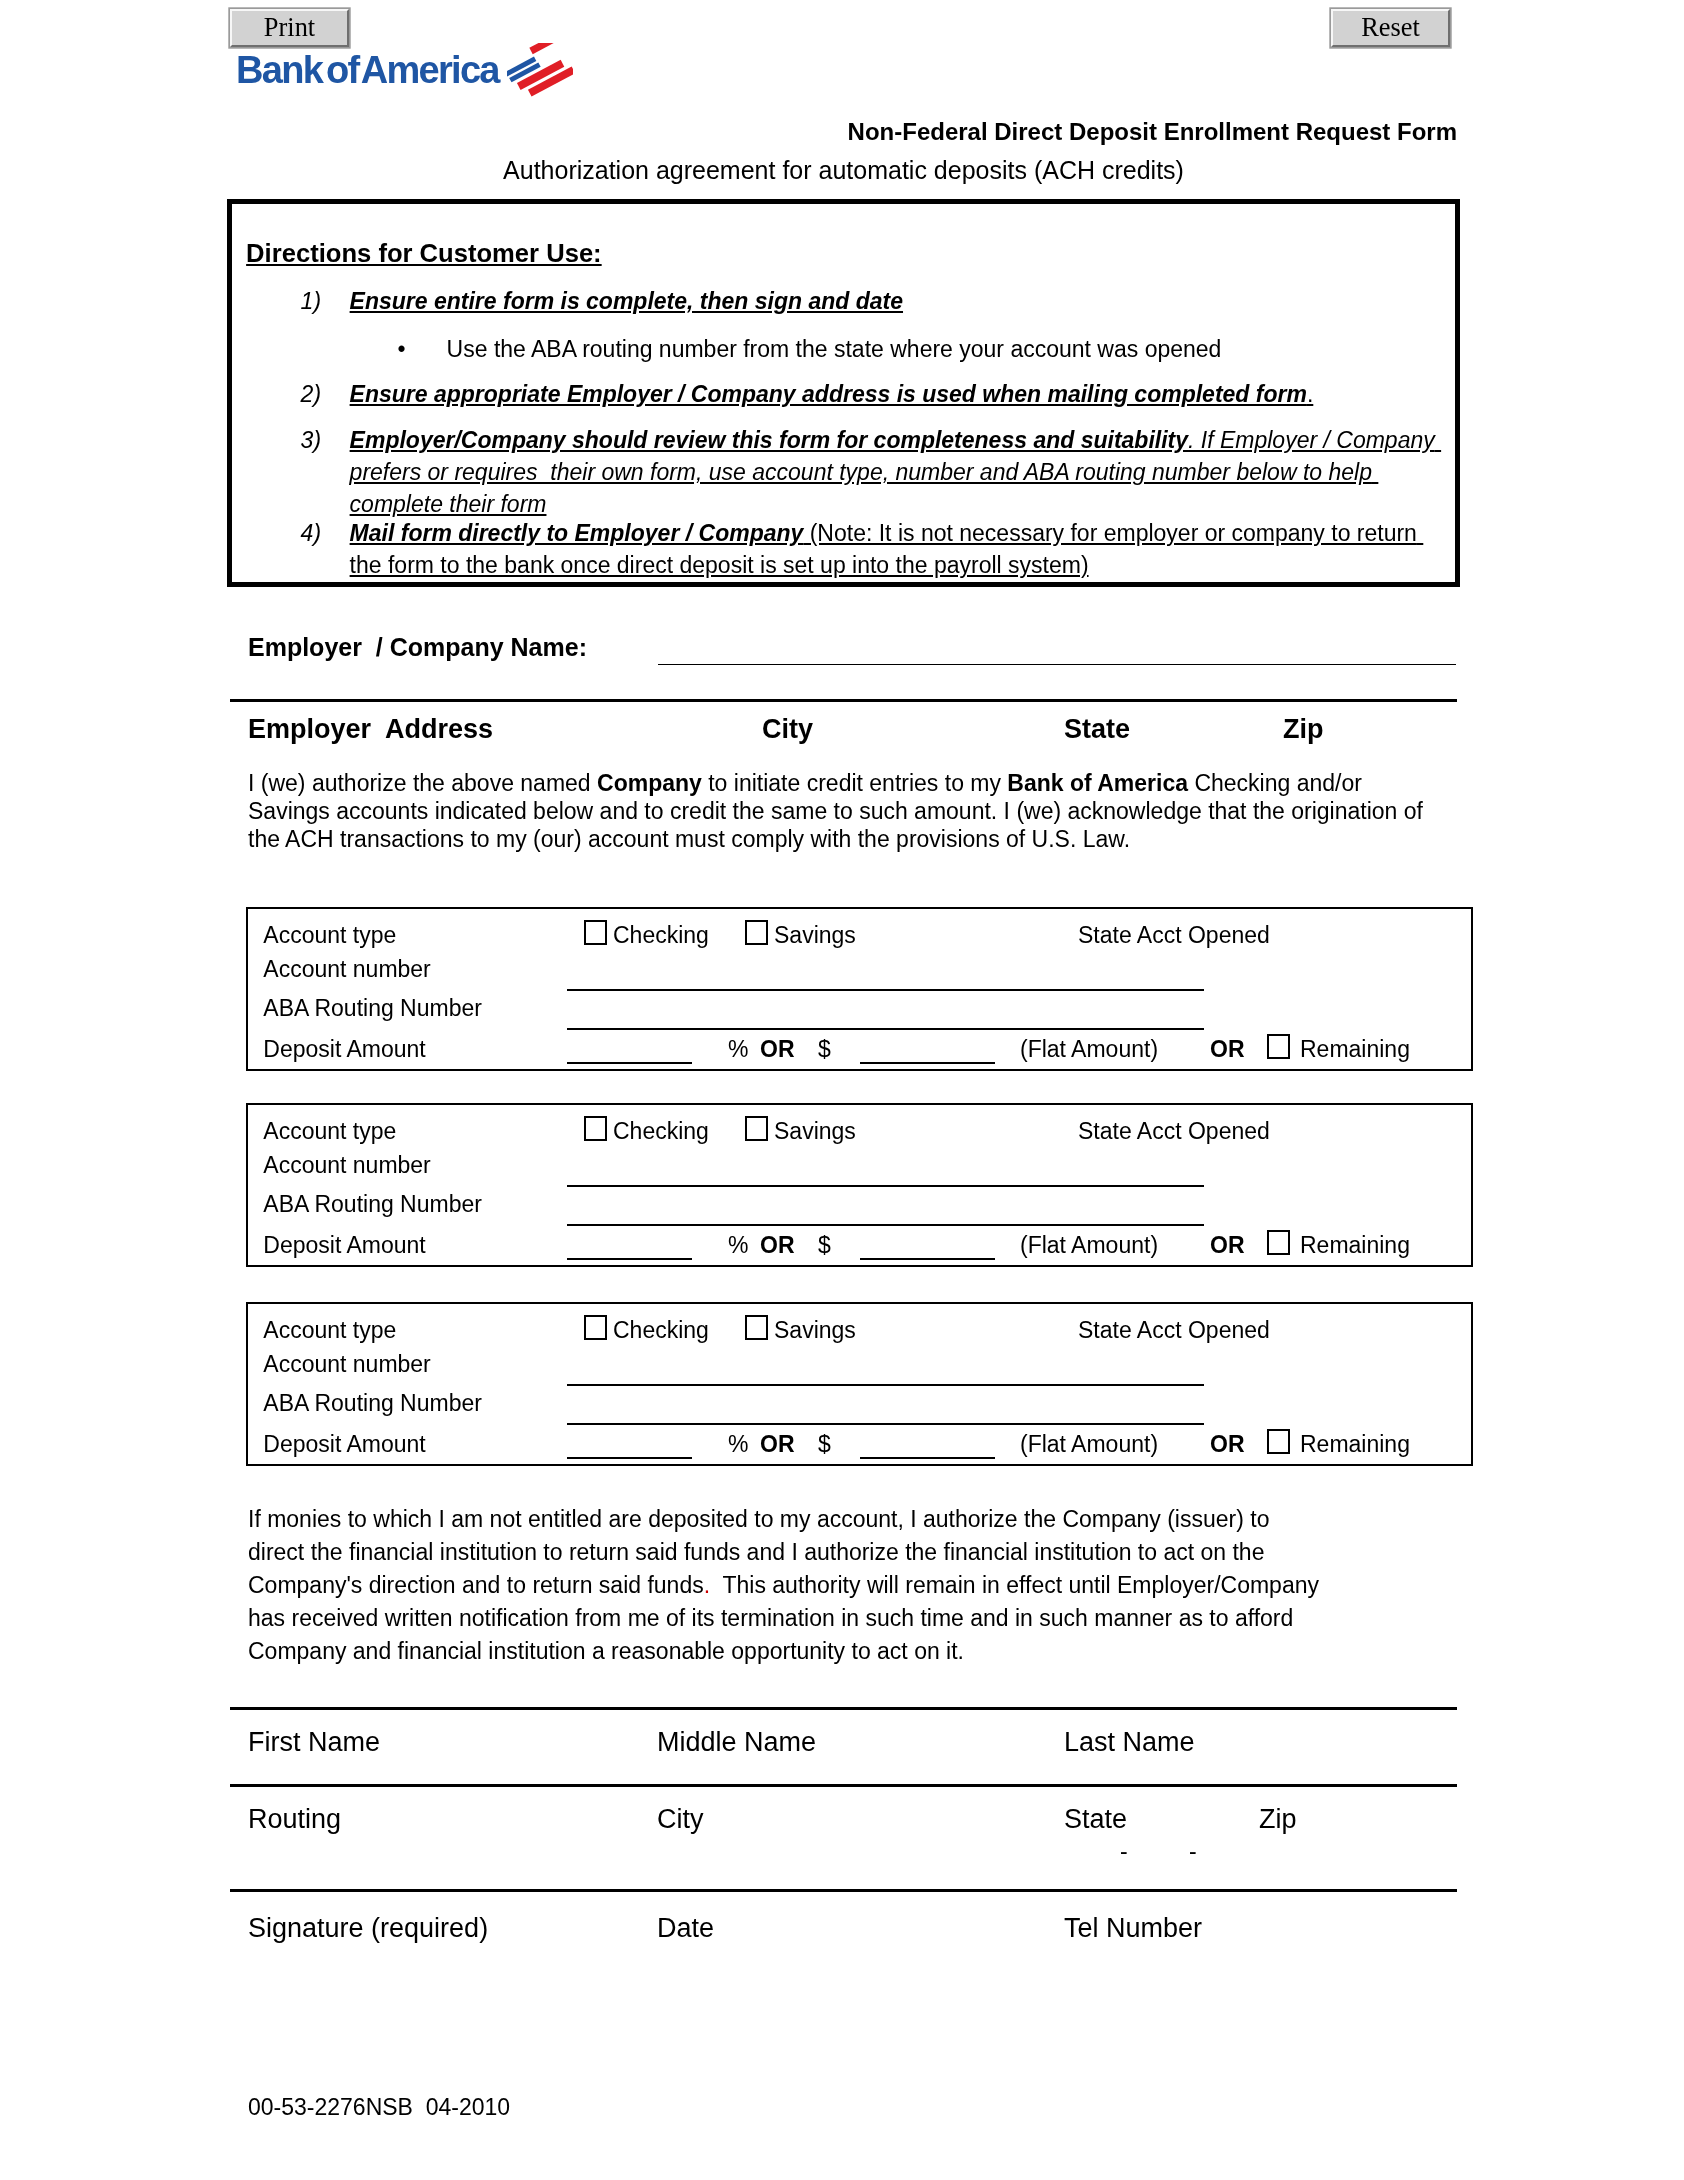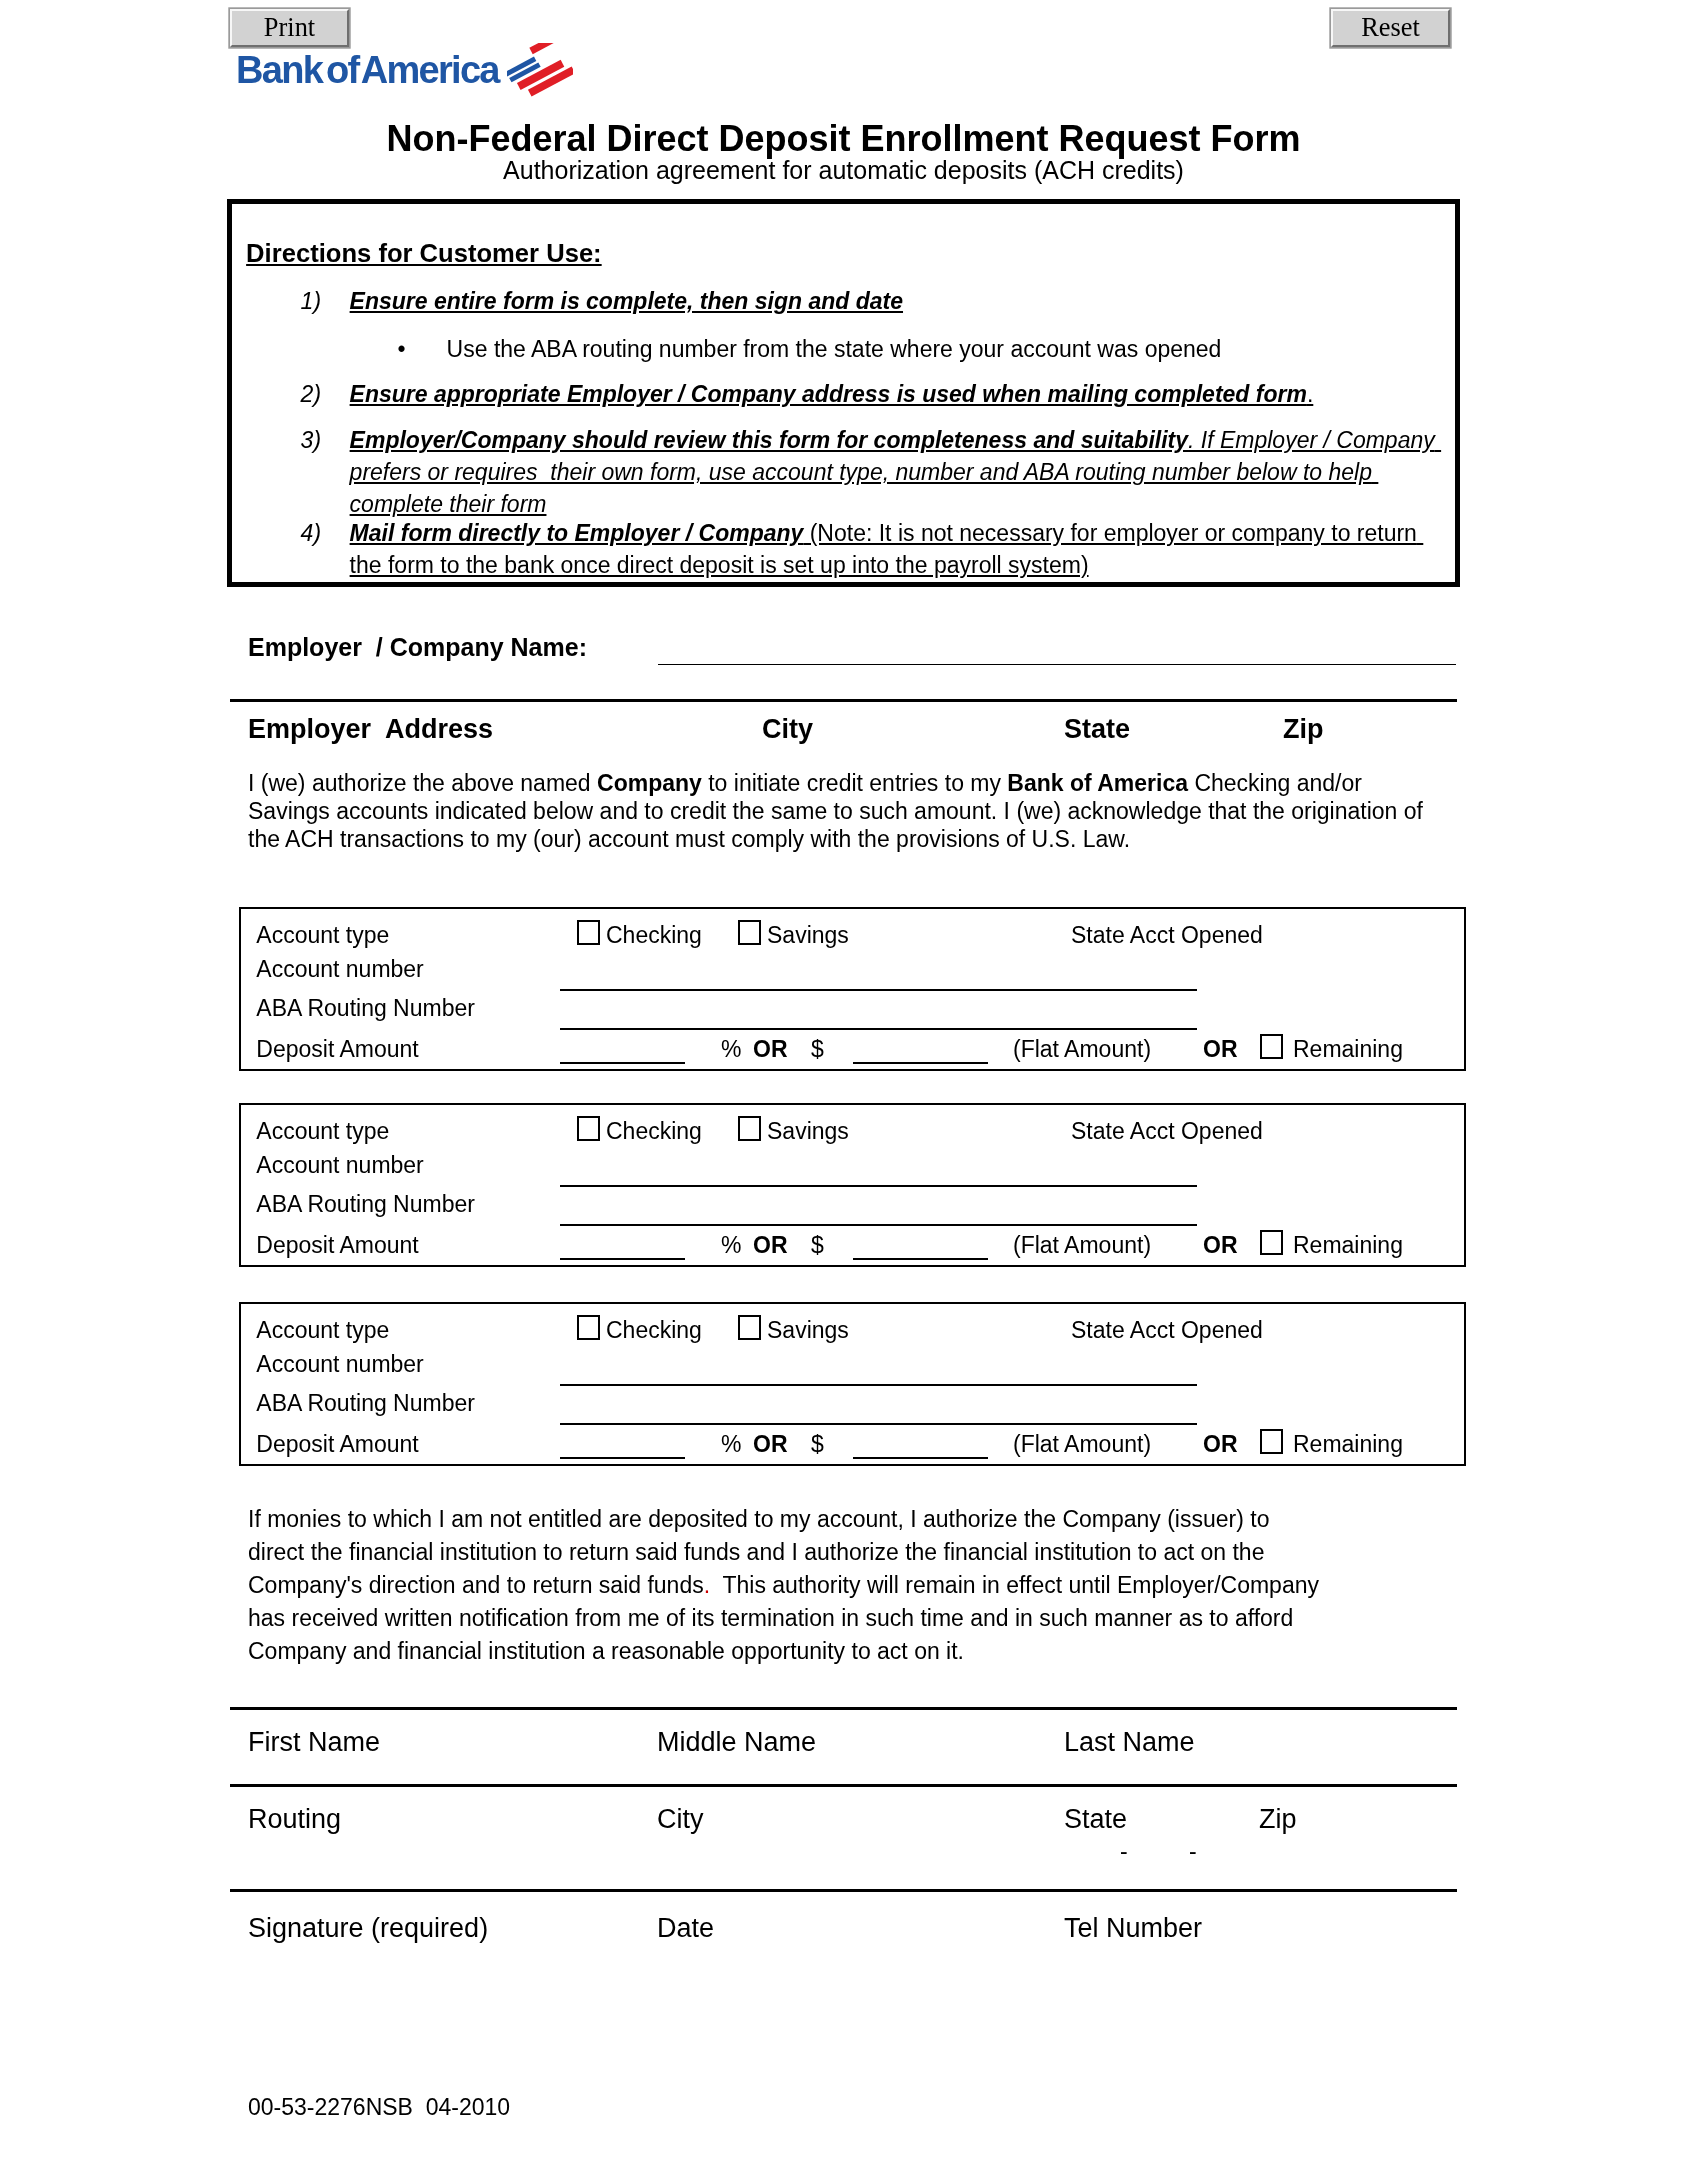--- a/index.html
+++ b/index.html
@@ -13,22 +13,22 @@
            box-shadow:0 0 0 1.7px #9a9a9a;font-family:"Liberation Serif",serif;font-size:26.4px;
            text-align:center;line-height:33px;cursor:pointer;}
   .btn-print{left:230px;}
   .btn-reset{left:1331px;}
 
   
   .logo{position:absolute;left:236px;top:43px;display:flex;align-items:center;gap:8.5px;}
   .logo-text{font-size:38px;font-weight:700;letter-spacing:-1.7px;word-spacing:-5.1px;}
   .logo-flag{width:66px;height:55px;}
 
-  .title{position:absolute;top:118px;left:0;width:100%;text-align:center;
-         font-size:36px;font-weight:700;white-space:pre;}
+  .title{position:absolute;top:118px;left:0;width:100%;text-align:right;
+         font-size:24px;font-weight:700;white-space:pre;}
   .subtitle{position:absolute;top:156px;left:0;width:100%;text-align:center;font-size:25px;white-space:pre;}
 
   
   .dirbox{position:absolute;left:-3.4px;top:199px;width:1233px;height:388px;
           border:5.1px solid #000;box-sizing:border-box;}
   .dir-heading{position:absolute;left:14.5px;top:35px;font-size:25.6px;font-weight:700;
                text-decoration:underline;white-space:pre;}
   .dir-item{position:absolute;font-size:23px;line-height:32px;}
   .dir-num{position:absolute;left:69px;font-style:italic;}
   .dir-text{position:absolute;left:118px;width:1099px;white-space:pre-wrap;text-decoration:underline;}
@@ -44,21 +44,21 @@
   .emp-name-line{position:absolute;left:428px;top:0;width:798px;height:31px;}
 
   .rule{position:absolute;left:0;width:1227px;border-top:3.4px solid #000;height:0;}
   .lbl{position:absolute;font-size:27px;white-space:pre;}
   .lbl-b{font-weight:700;}
 
   .para{position:absolute;left:18px;font-size:23px;line-height:28px;white-space:pre-wrap;}
   .note-line{position:absolute;left:18px;font-size:23px;font-weight:700;font-style:italic;white-space:pre;}
 
   
-  .acct{position:absolute;left:9px;width:1227px;height:164px;border:2.6px solid #000;box-sizing:border-box;}
+  .acct{position:absolute;left:16px;width:1227px;height:164px;border:2.6px solid #000;box-sizing:border-box;}
   .acct .lbl{font-size:23px;}
   .cb{position:absolute;width:19px;height:21px;border:2.6px solid #000;background:#fff;box-sizing:content-box;cursor:pointer;}
   .uline{position:absolute;height:0;border-bottom:2.6px solid #000;cursor:text;}
   .bold-or{font-weight:700;}
 
   .legal{width:1073px;line-height:33px;}
   .red{color:#cc0000;}
 
   .dash{position:absolute;font-size:23px;}
 

